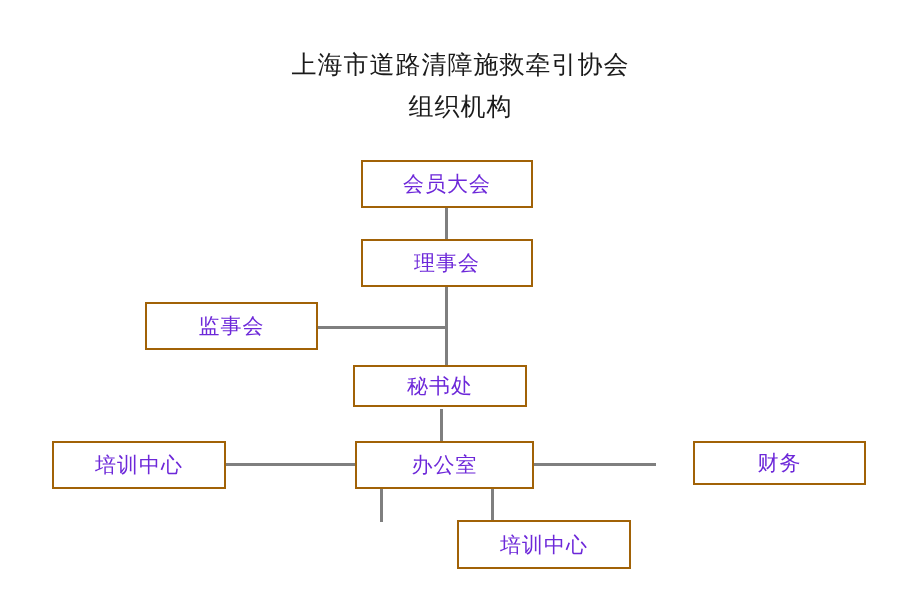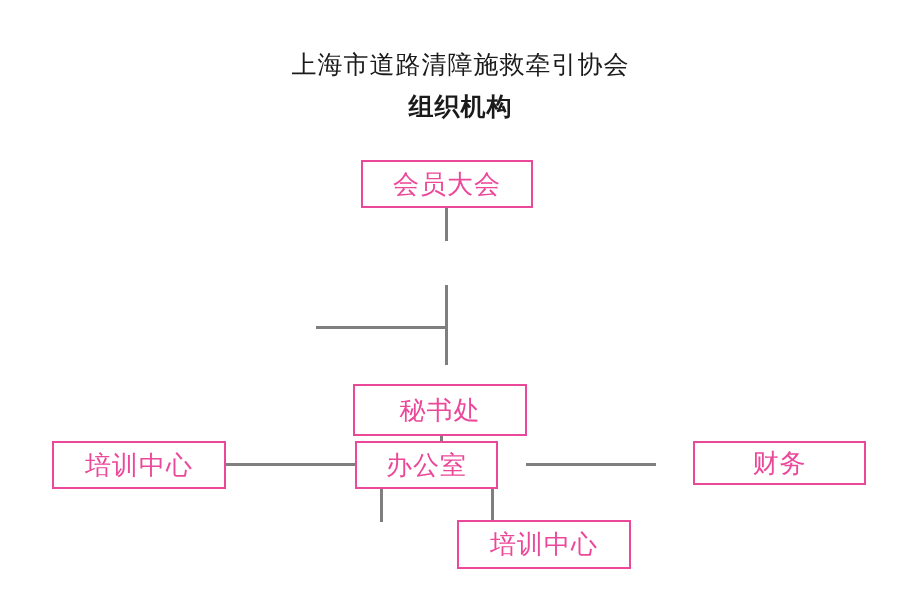--- a/index.html
+++ b/index.html
@@ -19,29 +19,29 @@
     position: absolute;
     left: 0;
     width: 921px;
     text-align: center;
     color: #1a1a1a;
     font-size: 25px;
     letter-spacing: 1px;
     white-space: nowrap;
   }
   #title-line1 { top: 48px; }
-  #title-line2 { top: 90px; font-weight: bold; }
+  #title-line2 { top: 90px; }
 
   .node {
     position: absolute;
     box-sizing: border-box;
-    border: 2px solid #ec4899;
+    border: 2px solid #a16207;
     background: #ffffff;
-    color: #ec4899;
-    font-size: 26px;
+    color: #6d28d9;
+    font-size: 21px;
     display: flex;
     align-items: center;
     justify-content: center;
     letter-spacing: 1px;
     white-space: nowrap;
     z-index: 2;
   }
 
   .conn {
     position: absolute;
@@ -70,26 +70,28 @@
   <div class="conn h" style="left:224px; top:463px; width:133px;"></div>
 
   <div class="conn h" style="left:526px; top:463px; width:130px;"></div>
 
   <div class="conn v" style="left:380px; top:487px; height:35px;"></div>
 
   <div class="conn v" style="left:491px; top:487px; height:35px;"></div>
 
   <div class="node" style="left:361px; top:160px; width:172px; height:48px;">会员大会</div>
 
+  <div class="node" style="left:361px; top:239px; width:172px; height:48px;">理事会</div>
 
+  <div class="node" style="left:145px; top:302px; width:173px; height:48px;">监事会</div>
 
-  <div class="node" style="left:353px; top:384px; width:174px; height:52px;">秘书处</div>
+  <div class="node" style="left:353px; top:365px; width:174px; height:42px;">秘书处</div>
 
   <div class="node" style="left:52px; top:441px; width:174px; height:48px;">培训中心</div>
 
-  <div class="node" style="left:355px; top:441px; width:143px; height:48px;">办公室</div>
+  <div class="node" style="left:355px; top:441px; width:179px; height:48px;">办公室</div>
 
   <div class="node" style="left:658px; top:441px; width:173px; height:44px;margin-left:35px;">财务</div>
 
 
   <div class="node" style="left:457px; top:520px; width:174px; height:49px;">培训中心</div>
 
 </div>
 
 </body></html>

